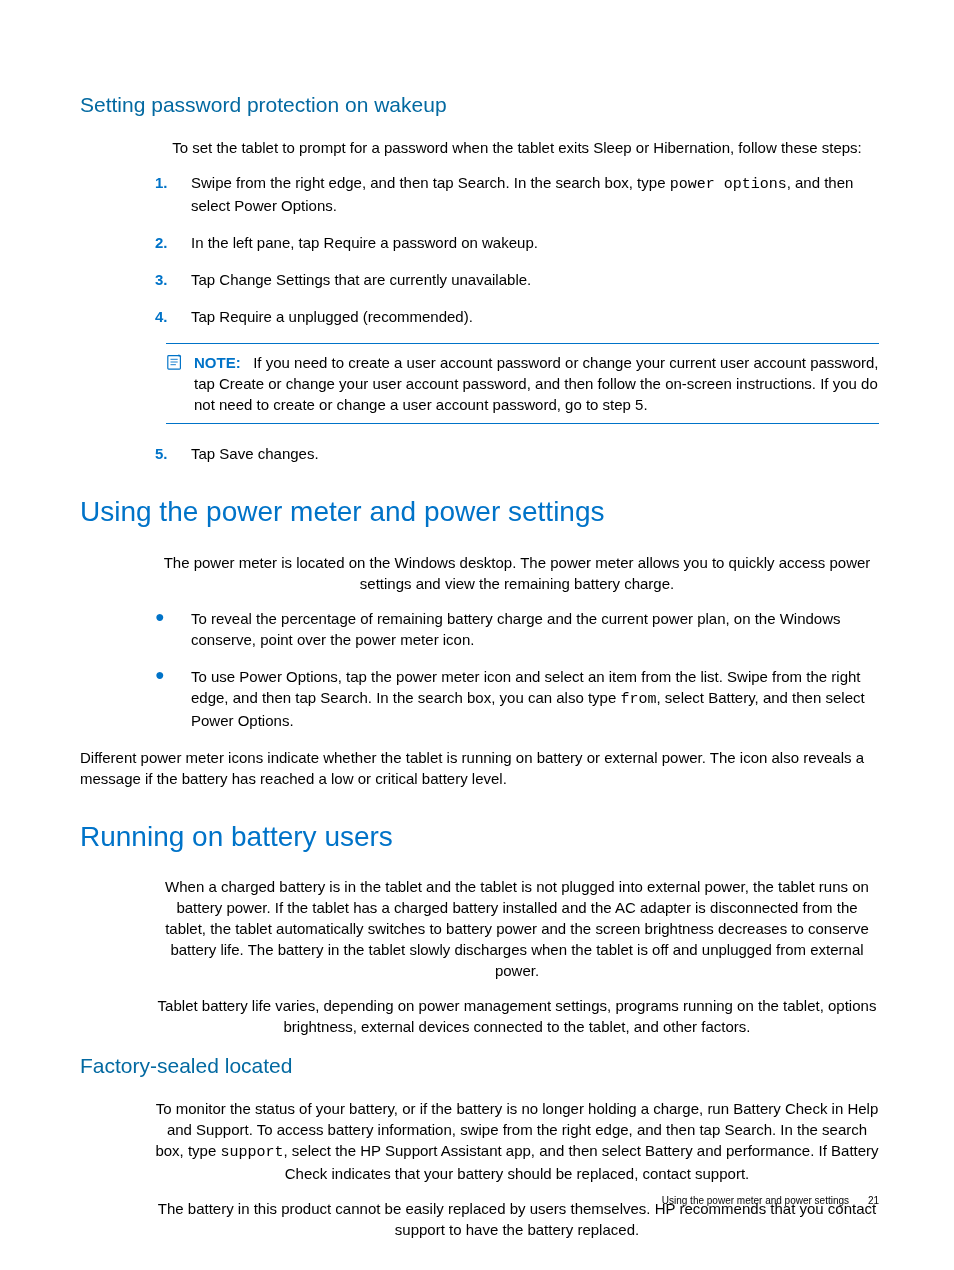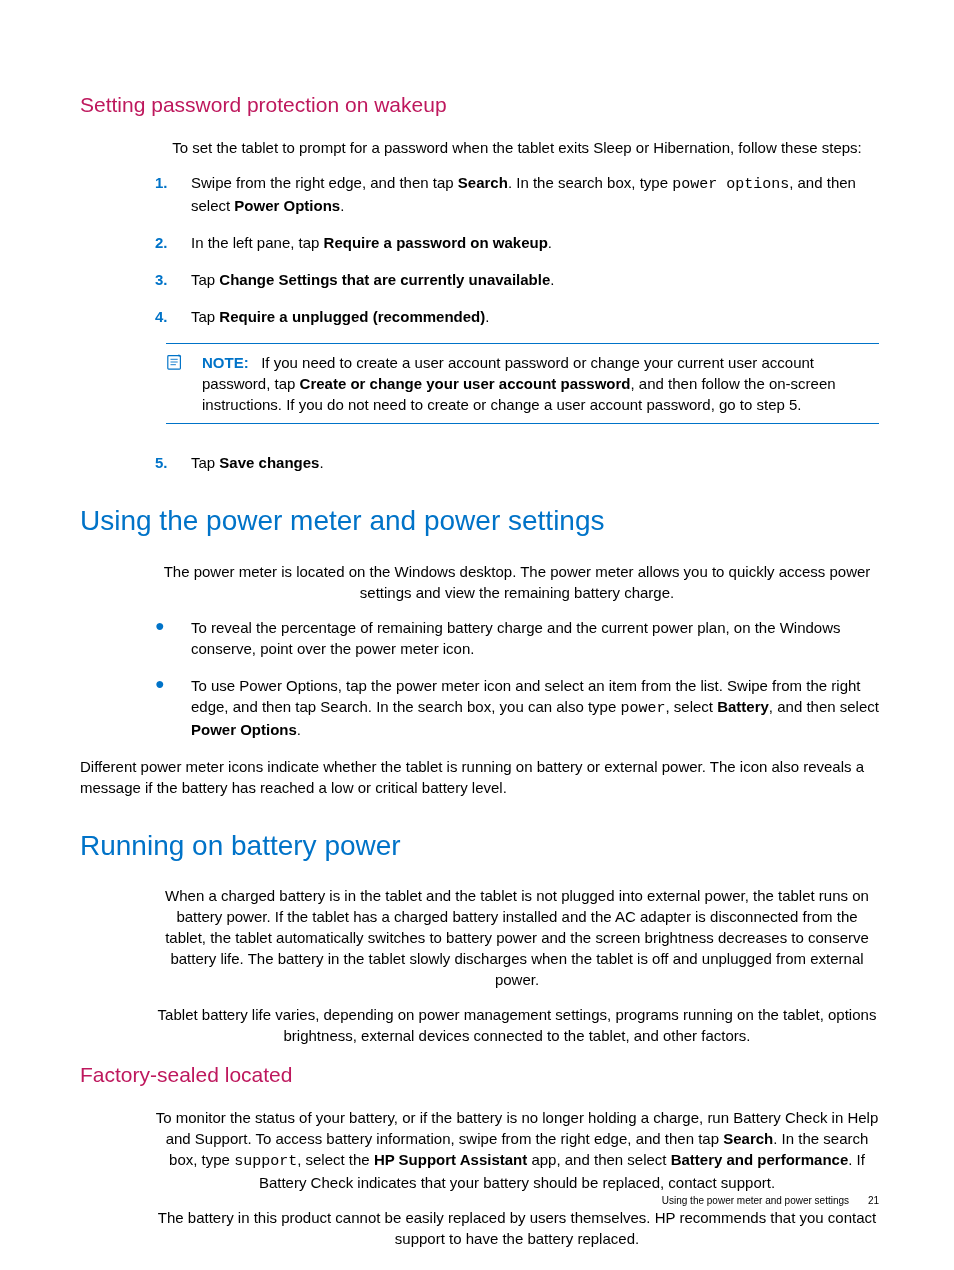--- a/index.html
+++ b/index.html
@@ -10,21 +10,21 @@
       color: #000;
       background: #fff;
       width: 954px;
       height: 1270px;
       padding: 90px 75px 50px 80px;
       position: relative;
     }
     .h2 {
       font-size: 21px;
       font-weight: normal;
-      color: #be185d;
+      color: #0369a1;
       margin-bottom: 18px;
     }
     .h1 {
       font-size: 28px;
       font-weight: normal;
       color: #0073c8;
       margin-top: 28px;
       margin-bottom: 20px;
     }
     .body-text {
@@ -53,31 +53,30 @@
       margin-bottom: 16px;
       align-items: flex-start;
     }
     .bullet-dot {
       color: #0073c8;
       font-size: 16px;
       min-width: 36px;
       line-height: 1.1;
     }
     .bullet-content { flex: 1; }
-    .bold { font-weight: bold; }
+    .bold { font-weight: normal; }
     .mono { font-family: "Courier New", Courier, monospace; }
     .note-box {
       margin-left: 86px;
       border-top: 1px solid #0073c8;
       border-bottom: 1px solid #0073c8;
       padding: 8px 0 8px 0;
       display: flex;
       align-items: flex-start;
-      margin-bottom: 28px;
-      gap: 8px;
+      margin-bottom: 19px;
     }
     .note-icon {
       width: 22px;
       flex-shrink: 0;
       margin-right: 6px;
       margin-top: 1px;
     }
     .note-label {
       color: #0073c8;
       font-weight: bold;
@@ -154,27 +153,27 @@
 <div class="body-text">The power meter is located on the Windows desktop. The power meter allows you to quickly access power settings and view the remaining battery charge.</div>
 
 <div class="bullet-item">
   <div class="bullet-dot">●</div>
   <div class="bullet-content">To reveal the percentage of remaining battery charge and the current power plan, on the Windows conserve, point over the power meter icon.</div>
 </div>
 
 <div class="bullet-item">
   <div class="bullet-dot">●</div>
   <div class="bullet-content">
-    <span>To use Power Options, tap the power meter icon and select an item from the list. Swipe from the right edge, and then tap Search. In the search box, you can also type </span><span class="mono">power</span><span>, select </span><span class="bold">Battery</span><span>, and then select </span><span class="bold">Power Options</span><span>.</span>
+    <span>To use Power Options, tap the power meter icon and select an item from the list. Swipe from the right edge, and then tap Search. In the search box, you can also type </span><span class="mono">from</span><span>, select </span><span class="bold">Battery</span><span>, and then select </span><span class="bold">Power Options</span><span>.</span>
   </div>
 </div>
 
 <div class="body-text-full">Different power meter icons indicate whether the tablet is running on battery or external power. The icon also reveals a message if the battery has reached a low or critical battery level.</div>
 
-<div class="h1">Running on battery power</div>
+<div class="h1">Running on battery users</div>
 <div class="body-text">When a charged battery is in the tablet and the tablet is not plugged into external power, the tablet runs on battery power. If the tablet has a charged battery installed and the AC adapter is disconnected from the tablet, the tablet automatically switches to battery power and the screen brightness decreases to conserve battery life. The battery in the tablet slowly discharges when the tablet is off and unplugged from external power.</div>
 <div class="body-text">Tablet battery life varies, depending on power management settings, programs running on the tablet, options brightness, external devices connected to the tablet, and other factors.</div>
 
 <div class="h2">Factory-sealed located</div>
 <div class="body-text">
   <span>To monitor the status of your battery, or if the battery is no longer holding a charge, run Battery Check in Help and Support. To access battery information, swipe from the right edge, and then tap </span><span class="bold">Search</span><span>. In the search box, type </span><span class="mono">support</span><span>, select the </span><span class="bold">HP Support Assistant</span><span> app, and then select </span><span class="bold">Battery and performance</span><span>. If Battery Check indicates that your battery should be replaced, contact support.</span>
 </div>
 <div class="body-text">The battery in this product cannot be easily replaced by users themselves. HP recommends that you contact support to have the battery replaced.</div>
 
 <div class="footer">

